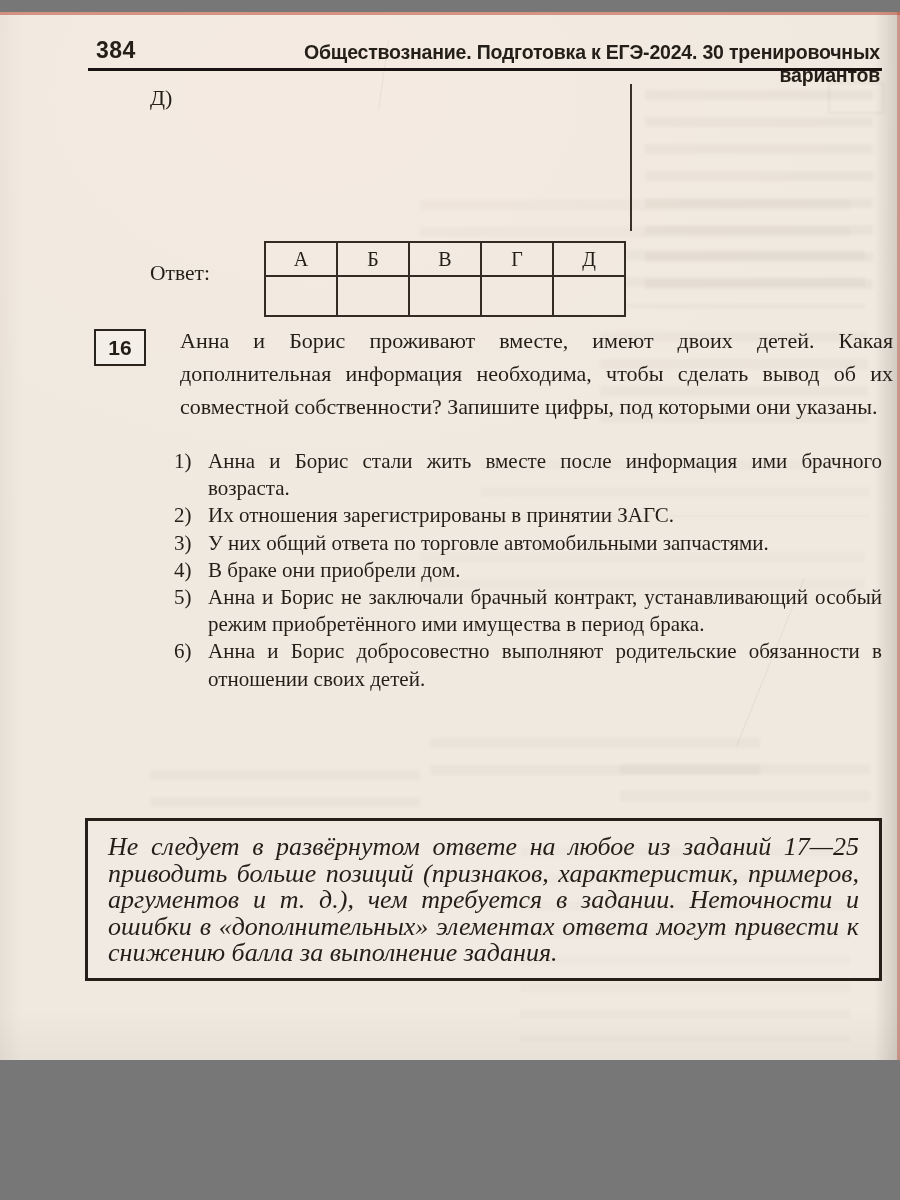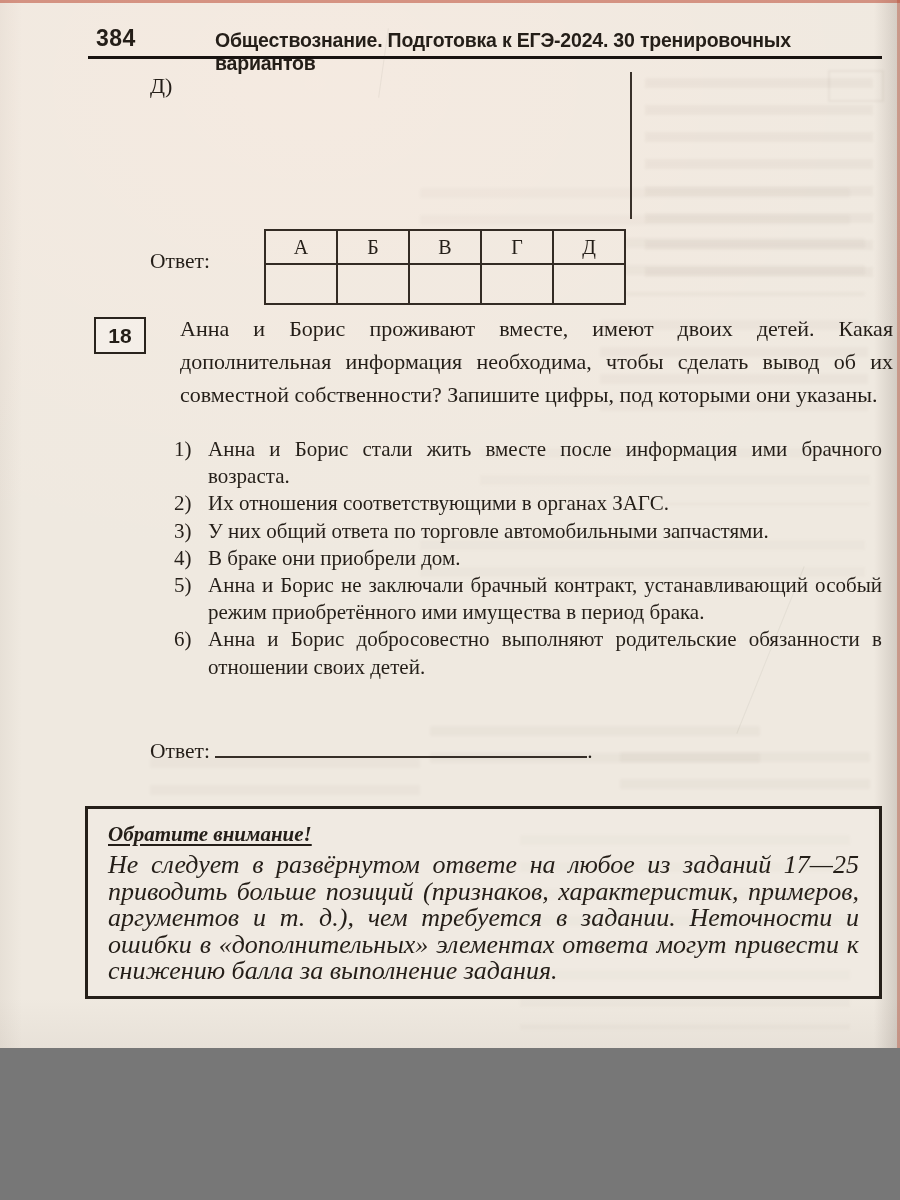--- a/index.html
+++ b/index.html
@@ -1,37 +1,37 @@
 <!DOCTYPE html>
 <html lang="ru"><head>
 <meta charset="utf-8">
 <style>
   html,body{margin:0;padding:0;}
   body{background:#777;}
   .page{
     position:relative;
     width:900px;height:1048px;
-    margin:0 auto;
+    margin:12px auto;
     overflow:hidden;
     color:#241e18;
     font-family:"Liberation Serif", serif;
     background:
       radial-gradient(130% 80% at 35% 8%, rgba(255,236,226,0.35), rgba(255,255,255,0) 60%),
       linear-gradient(270deg, rgba(80,66,58,0.20), rgba(0,0,0,0) 26px),
       linear-gradient(90deg, rgba(120,100,85,0.07), rgba(0,0,0,0) 22px),
       linear-gradient(0deg, rgba(95,80,70,0.05), rgba(0,0,0,0) 50px),
       #efe9e0;
   }
   
   .edge-top{position:absolute;top:0;left:0;right:0;height:3px;background:rgba(187,74,52,.55);}
   .edge-right{position:absolute;top:0;bottom:0;right:0;width:3px;background:rgba(187,74,52,.40);}
 
   
   .pagenum{position:absolute;left:96px;top:25px;font-family:"Liberation Sans",sans-serif;font-weight:bold;font-size:23px;letter-spacing:.5px;}
-  .htitle{position:absolute;left:215px;right:20px;top:29px;text-align:left;font-family:"Liberation Sans",sans-serif;font-weight:bold;font-size:19.5px;letter-spacing:-0.2px;}
+  .htitle{position:absolute;left:215px;right:20px;top:29px;text-align:right;font-family:"Liberation Sans",sans-serif;font-weight:bold;font-size:19.5px;letter-spacing:-0.2px;}
   .hrule{position:absolute;left:88px;top:56px;width:794px;height:3px;background:#181310;}
 
   
   .item-d{position:absolute;left:150px;top:70px;width:478px;display:flex;font-size:22px;line-height:32.8px;}
   .item-d .marker{flex:0 0 48px;}
   .item-d .txt{flex:1;text-align:justify;}
   .col-divider{position:absolute;left:630px;top:72px;width:2px;height:147px;background:#39312a;}
 
   
   .instr{position:absolute;left:150px;top:160px;width:734px;font-size:21.5px;line-height:33px;text-align:justify;}
@@ -112,54 +112,49 @@
     <tr class="val">
       <td></td>
       <td></td>
       <td></td>
       <td></td>
       <td></td>
     </tr>
   </tbody>
     </table>
 
-  <div class="qnum-box">18</div>
+  <div class="qnum-box">16</div>
   <div class="qtext">Анна и Борис проживают вместе, имеют двоих детей. Какая дополнительная информация необходима, чтобы сделать вывод об их совместной собственности? Запишите цифры, под которыми они указаны.</div>
 
   <div class="options">
     <div class="opt">
       <span class="onum">1)</span>
       <span class="otxt">Анна и Борис стали жить вместе после информация ими брачного возраста.</span>
     </div>
     <div class="opt">
       <span class="onum">2)</span>
-      <span class="otxt">Их отношения соответствующими в органах ЗАГС.</span>
+      <span class="otxt">Их отношения зарегистрированы в принятии ЗАГС.</span>
     </div>
     <div class="opt">
       <span class="onum">3)</span>
       <span class="otxt">У них общий ответа по торговле автомобильными запчастями.</span>
     </div>
     <div class="opt">
       <span class="onum">4)</span>
       <span class="otxt">В браке они приобрели дом.</span>
     </div>
     <div class="opt">
       <span class="onum">5)</span>
       <span class="otxt">Анна и Борис не заключали брачный контракт, устанавливающий особый режим приобретённого ими имущества в период брака.</span>
     </div>
     <div class="opt">
       <span class="onum">6)</span>
       <span class="otxt">Анна и Борис добросовестно выполняют родительские обязанности в отношении своих детей.</span>
     </div>
   </div>
 
-  <div class="ans2">
-    <span>Ответ:</span>
-    <span class="blank"></span><span>.</span>
-  </div>
 
 
   <div class="ibox">
-    <p class="note-title">Обратите внимание!</p>
     <p class="note">Не следует в развёрнутом ответе на любое из заданий 17—25 приводить больше позиций (признаков, характеристик, примеров, аргументов и т. д.), чем требуется в задании. Неточности и ошибки в «дополнительных» элементах ответа могут привести к снижению балла за выполнение задания.</p>
   </div>
 
 </div>
 
 </body></html>

